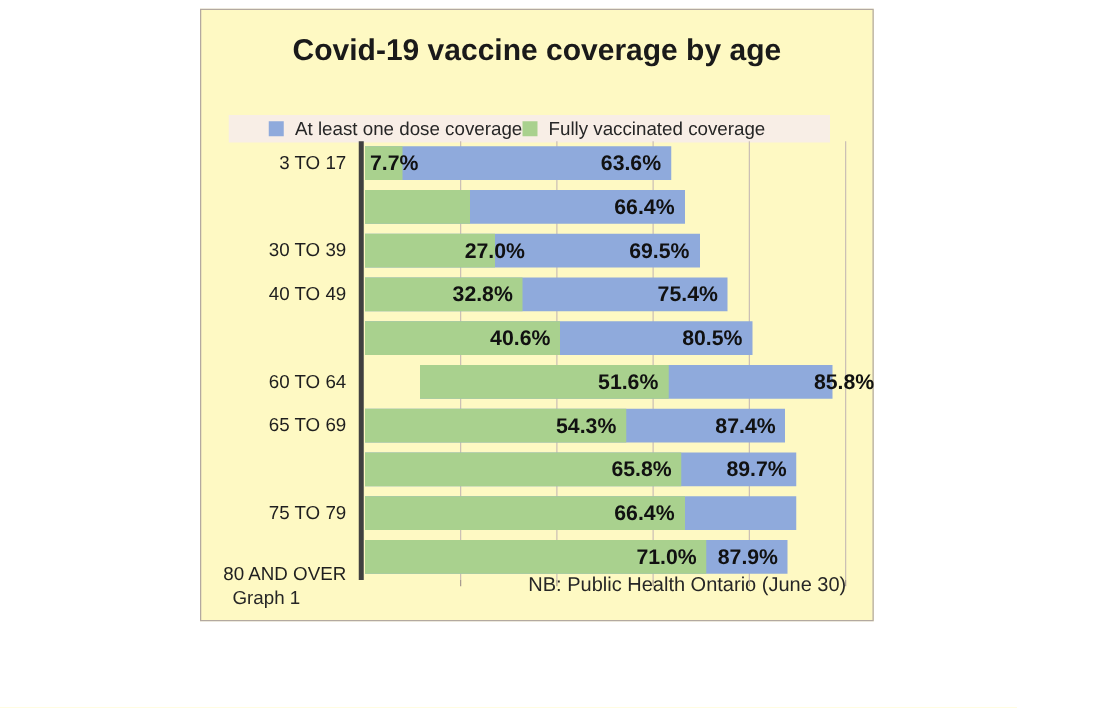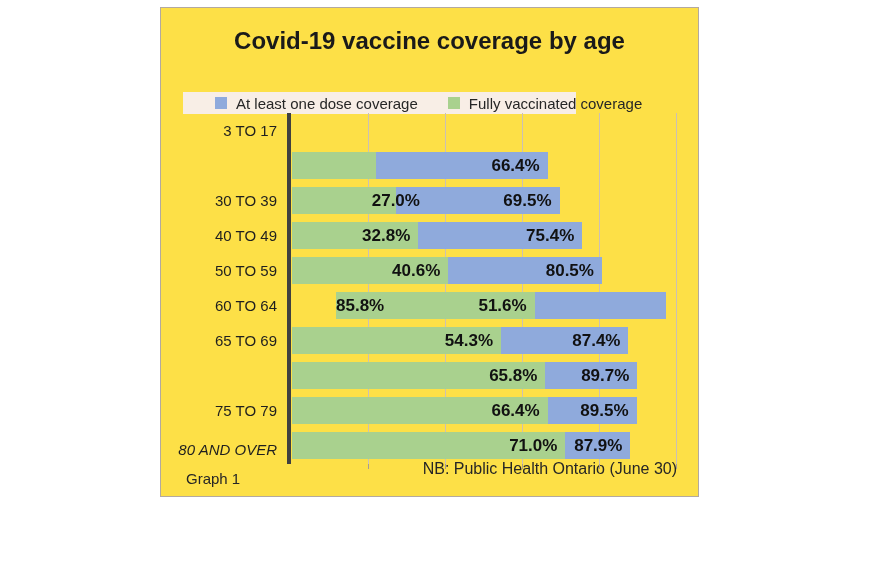--- a/index.html
+++ b/index.html
@@ -3,31 +3,31 @@
 <meta charset="utf-8">
 <style>
   html,body{margin:0;padding:0;}
   body{
     width:877px;height:566px;position:relative;overflow:hidden;
     background:#ffffff;
     font-family:"Liberation Sans", sans-serif;
   }
   .card{
     position:absolute;left:160px;top:7px;width:539px;height:490px;
-    background:#fde047;border:1px solid #b3a9a0;box-sizing:border-box;
+    background:#fef9c3;border:1px solid #b3a9a0;box-sizing:border-box;
   }
   .chart-title{
     position:absolute;left:0;top:16px;width:100%;
     text-align:center;font-size:24px;font-weight:bold;color:#1a1a1a;
     line-height:34px;
   }
   .legend-strip{
-    position:absolute;left:22px;top:84px;width:393px;height:22px;
+    position:absolute;left:22px;top:84px;width:481px;height:22px;
     background:#f8eee6;display:flex;align-items:center;
-    padding-left:32px;box-sizing:border-box;gap:30px;
+    padding-left:32px;box-sizing:border-box;
   }
   .legend-item{display:flex;align-items:center;gap:9px;font-size:15px;color:#262626;white-space:nowrap;}
   .legend-swatch{width:12px;height:12px;flex:0 0 auto;}
   .plot{
     position:absolute;left:131px;top:105px;width:385px;height:351px;
   }
   .gridline{
     position:absolute;top:0;width:1px;height:351px;background:#cbc0b5;z-index:0;
   }
   .axis-line{
@@ -75,20 +75,26 @@
     </div>
 
   <div class="axis-line"></div>
 
   <div class="plot" id="plot">
       <div class="gridline" style="left: 76px; background: rgb(203, 192, 181);"></div>
       <div class="gridline" style="left: 153px; background: rgb(203, 192, 181);"></div>
       <div class="gridline" style="left: 230px; background: rgb(203, 192, 181);"></div>
       <div class="gridline" style="left: 307px; background: rgb(203, 192, 181);"></div>
       <div class="gridline" style="left: 384px; background: rgb(203, 192, 181);"></div>
+      <div class="row" style="top: 0px;">
+        <div class="bar blue" style="left: 0px; width: 244.86px; background: rgb(143, 170, 220);"></div>
+        <div class="bar green" style="left: 0px; width: 29.645px; background: rgb(169, 209, 142);"></div>
+        <span class="val" style="left: 4px;">7.7%</span>
+        <span class="val" style="left: 0px; width: 236.86px; text-align: right;">63.6%</span>
+      </div>
       <div class="row" style="top: 35px;">
         <div class="bar blue" style="left: 0px; width: 255.64px; background: rgb(143, 170, 220);"></div>
         <div class="bar green" style="left: 0px; width: 83.545px; background: rgb(169, 209, 142);"></div>
         <span class="val" style="left: 0px; width: 247.64px; text-align: right;">66.4%</span>
       </div>
       <div class="row" style="top: 70px;">
         <div class="bar blue" style="left: 0px; width: 267.575px; background: rgb(143, 170, 220);"></div>
         <div class="bar green" style="left: 0px; width: 103.95px; background: rgb(169, 209, 142);"></div>
         <span class="val" style="left: 0px; width: 95.95px; text-align: right; margin-left: 32px;">27.0%</span>
         <span class="val" style="left: 0px; width: 259.575px; text-align: right;">69.5%</span>
@@ -102,39 +108,38 @@
       <div class="row" style="top: 140px;">
         <div class="bar blue" style="left: 0px; width: 309.925px; background: rgb(143, 170, 220);"></div>
         <div class="bar green" style="left: 0px; width: 156.31px; background: rgb(169, 209, 142);"></div>
         <span class="val" style="left: 0px; width: 148.31px; text-align: right;">40.6%</span>
         <span class="val" style="left: 0px; width: 301.925px; text-align: right;">80.5%</span>
       </div>
       <div class="row" style="top: 175px; margin-left: 44px;">
         <div class="bar blue" style="left: 0px; width: 330.33px; background: rgb(143, 170, 220);"></div>
         <div class="bar green" style="left: 0px; width: 198.66px; background: rgb(169, 209, 142);"></div>
         <span class="val" style="left: 0px; width: 190.66px; text-align: right;">51.6%</span>
-        <span class="val" style="left: 0px; width: 322.33px; ">85.8%</span>
+        <span class="val" style="left: 0px; width: 322.33px; text-align: right; padding-left: 41px;">85.8%</span>
       </div>
       <div class="row" style="top: 210px;">
         <div class="bar blue" style="left: 0px; width: 336.49px; background: rgb(143, 170, 220);"></div>
         <div class="bar green" style="left: 0px; width: 209.055px; background: rgb(169, 209, 142);"></div>
         <span class="val" style="left: 0px; width: 201.055px; text-align: right;">54.3%</span>
         <span class="val" style="left: 0px; width: 328.49px; text-align: right;">87.4%</span>
       </div>
       <div class="row" style="top: 245px;">
         <div class="bar blue" style="left: 0px; width: 345.345px; background: rgb(143, 170, 220);"></div>
         <div class="bar green" style="left: 0px; width: 253.33px; background: rgb(169, 209, 142);"></div>
         <span class="val" style="left: 0px; width: 245.33px; text-align: right;">65.8%</span>
         <span class="val" style="left: 0px; width: 337.345px; text-align: right;">89.7%</span>
       </div>
       <div class="row" style="top: 280px;">
         <div class="bar blue" style="left: 0px; width: 344.575px; background: rgb(143, 170, 220);"></div>
         <div class="bar green" style="left: 0px; width: 255.64px; background: rgb(169, 209, 142);"></div>
         <span class="val" style="left: 0px; width: 247.64px; text-align: right;">66.4%</span>
-        <span class="val" style="left: 0px; width: 336.575px; text-align: right;">89.5%</span>
       </div>
       <div class="row" style="top: 315px;">
         <div class="bar blue" style="left: 0px; width: 338.415px; background: rgb(143, 170, 220);"></div>
         <div class="bar green" style="left: 0px; width: 273.35px; background: rgb(169, 209, 142);"></div>
         <span class="val" style="left: 0px; width: 265.35px; text-align: right;">71.0%</span>
         <span class="val" style="left: 0px; width: 330.415px; text-align: right;">87.9%</span>
       </div>
     </div>
 
   <div id="ticks">
@@ -143,18 +148,17 @@
       <div class="tick" style="left: 361px;"></div>
       <div class="tick" style="left: 438px;"></div>
       <div class="tick" style="left: 515px;"></div>
     </div>
 
   <div class="caption">Graph 1</div>
   <div class="note">NB: Public Health Ontario (June 30)</div>
 <div class="cat-label" style="top: 105px;">3 TO 17</div>
     <div class="cat-label" style="top: 175px;">30 TO 39</div>
     <div class="cat-label" style="top: 210px;">40 TO 49</div>
-    <div class="cat-label" style="top: 245px;">50 TO 59</div>
     <div class="cat-label" style="top: 280px;">60 TO 64</div>
     <div class="cat-label" style="top: 315px;">65 TO 69</div>
     <div class="cat-label" style="top: 385px;">75 TO 79</div>
-    <div class="cat-label" style="top: 424px; font-style: italic;">80 AND OVER</div>
+    <div class="cat-label" style="top: 434px;">80 AND OVER</div>
   </div>
 
 </body></html>

